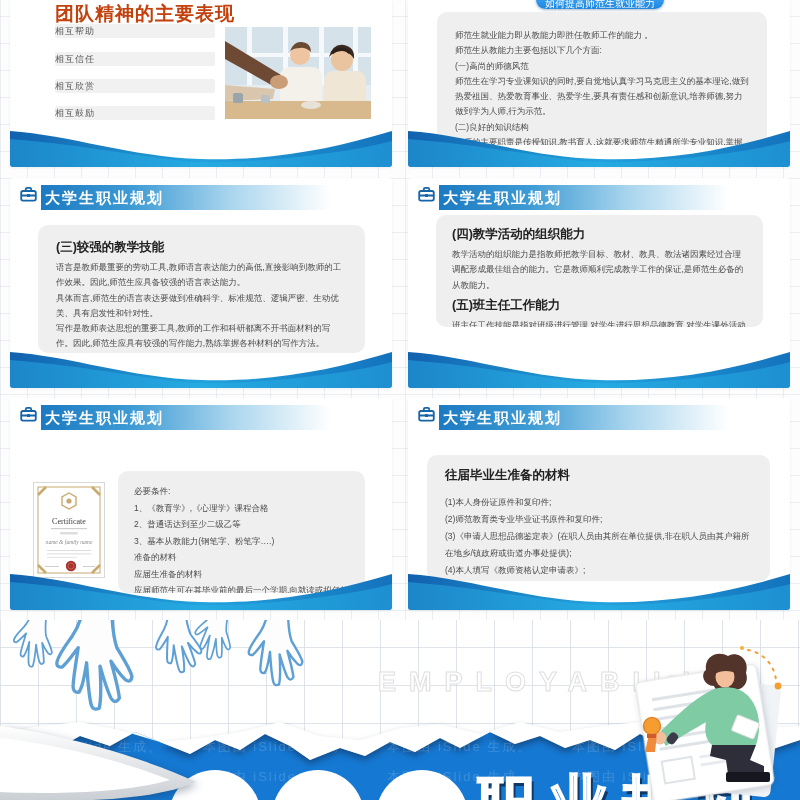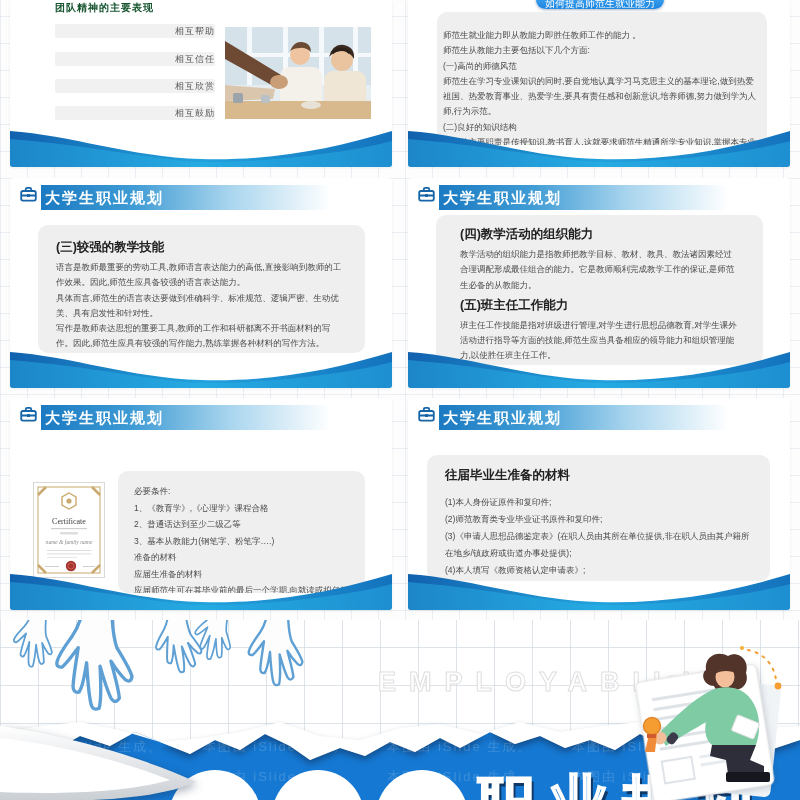--- a/index.html
+++ b/index.html
@@ -17,23 +17,23 @@
     background:linear-gradient(90deg,#1b7ac2 0%,#3e9bd4 30%,#a9d5ee 62%,rgba(255,255,255,0) 95%);
     color:#fff;font-size:15px;font-weight:bold;line-height:25px;padding-left:4px;box-sizing:border-box;letter-spacing:2px;}
   
   .pill{position:absolute;background:linear-gradient(180deg,#4aaef7,#1d86e0);color:#fff;border-radius:999px;
     text-align:center;box-shadow:0 1px 3px rgba(0,40,90,.35);}
   
   .cbox{position:absolute;background:#efefef;border-radius:10px;overflow:hidden;color:#4a4a4a;}
   .cbox p{margin:0;font-size:8.5px;line-height:1.8;}
   .cbox h3{margin:0 0 4px 0;font-size:12.5px;color:#222;}
   
-  .team-title{position:absolute;left:45px;top:1px;font-size:10px;font-weight:bold;color:#14532d;letter-spacing:1px;}
+  .team-title{position:absolute;left:45px;top:1px;font-size:19px;font-weight:bold;color:#c2410c;letter-spacing:1px;}
   .team-btn{position:absolute;left:45px;width:160px;height:14px;background:#f1f1f1;border-radius:2px;
-    font-size:9px;color:#555;text-align:right;line-height:14px;letter-spacing:1px;}
+    font-size:9px;color:#555;text-align:left;line-height:14px;letter-spacing:1px;}
   .photo{position:absolute;left:215px;top:27px;width:146px;height:92px;}
   
   .cover{position:absolute;left:0;top:620px;width:800px;height:180px;overflow:hidden;
     background-color:#fff;
     background-image:
       repeating-linear-gradient(0deg, rgba(208,216,224,.7) 0 1px, transparent 1px 38px),
       repeating-linear-gradient(90deg, rgba(208,216,224,.7) 0 1px, transparent 1px 38px);}
   .employ{position:absolute;left:378px;top:47px;font-size:27px;letter-spacing:13px;color:#ffffff;
     -webkit-text-stroke:1px #dfdfdf;text-shadow:0 0 1px #e3e3e3;font-weight:bold;white-space:nowrap;}
   .cover-title{position:absolute;left:478px;top:144px;font-size:58px;font-weight:900;color:#1878d2;
@@ -104,21 +104,21 @@
       <rect x="36" y="68" width="9" height="8" rx="2" fill="#b9c1c6"></rect>
       <ellipse cx="86" cy="78" rx="10" ry="4" fill="#e8e2d6"></ellipse>
     </svg>
     <svg class="wave" viewBox="0 0 382 36" preserveAspectRatio="none">
         <use href="#wavepaths"></use>
       </svg>
   </div>
 
   <div class="slide" style="left:408px;top:0;width:382px;height:167px;">
     <div class="pill" style="left:128px;top:-9px;width:128px;height:18px;font-size:10px;line-height:26px;">如何提高师范生就业能力</div>
-    <div class="cbox" style="left:29px;top:12px;width:330px;height:133px;padding:16px 6px;box-sizing:border-box;">
+    <div class="cbox" style="left:29px;top:12px;width:330px;height:133px;padding:16px 18px;box-sizing:border-box;">
       <p>师范生就业能力即从教能力即胜任教师工作的能力 。</p>
       <p>师范生从教能力主要包括以下几个方面:</p>
       <p>(一)高尚的师德风范</p>
       <p>师范生在学习专业课知识的同时,要自觉地认真学习马克思主义的基本理论,做到热爱祖国、热爱教育事业、热爱学生,要具有责任感和创新意识,培养师德,努力做到学为人师,行为示范。</p>
       <p>(二)良好的知识结构</p>
       <p>教师的主要职责是传授知识,教书育人,这就要求师范生精通所学专业知识,掌握本专业的基础知识、基本原理及整体体系,懂得本学科的教学方法,并能运用专业知识分析问题,解决问题;同时,师范生还应具有丰富的相关知识,建立起合理的知识结构,以利于教学工作的顺利开展。</p>
     </div>
     <svg class="wave" viewBox="0 0 382 36" preserveAspectRatio="none">
         <use href="#wavepaths"></use>
       </svg>
@@ -139,21 +139,21 @@
     <svg class="wave" viewBox="0 0 382 36" preserveAspectRatio="none">
         <use href="#wavepaths"></use>
       </svg>
   </div>
 
   <div class="slide" style="left:408px;top:178px;width:382px;height:210px;">
     <svg class="hdr-icon" viewBox="0 0 28 26">
         <use href="#briefcase"></use>
       </svg>
     <div class="hdr-banner">大学生职业规划</div>
-    <div class="cbox" style="left:28px;top:37px;width:327px;height:150px;padding:11px 24px;box-sizing:border-box;">
+    <div class="cbox" style="left:28px;top:37px;width:327px;height:112px;padding:11px 16px;box-sizing:border-box;">
       <h3>(四)教学活动的组织能力</h3>
       <p>教学活动的组织能力是指教师把教学目标、教材、教具、教法诸因素经过合理调配形成最佳组合的能力。它是教师顺利完成教学工作的保证,是师范生必备的从教能力。</p>
       <h3 style="margin-top:4px">(五)班主任工作能力</h3>
       <p>班主任工作技能是指对班级进行管理,对学生进行思想品德教育,对学生课外活动进行指导等方面的技能,师范生应当具备相应的领导能力和组织管理能力,以使胜任班主任工作。</p>
 
     </div>
     <svg class="wave" viewBox="0 0 382 36" preserveAspectRatio="none">
         <use href="#wavepaths"></use>
       </svg>
   </div>

